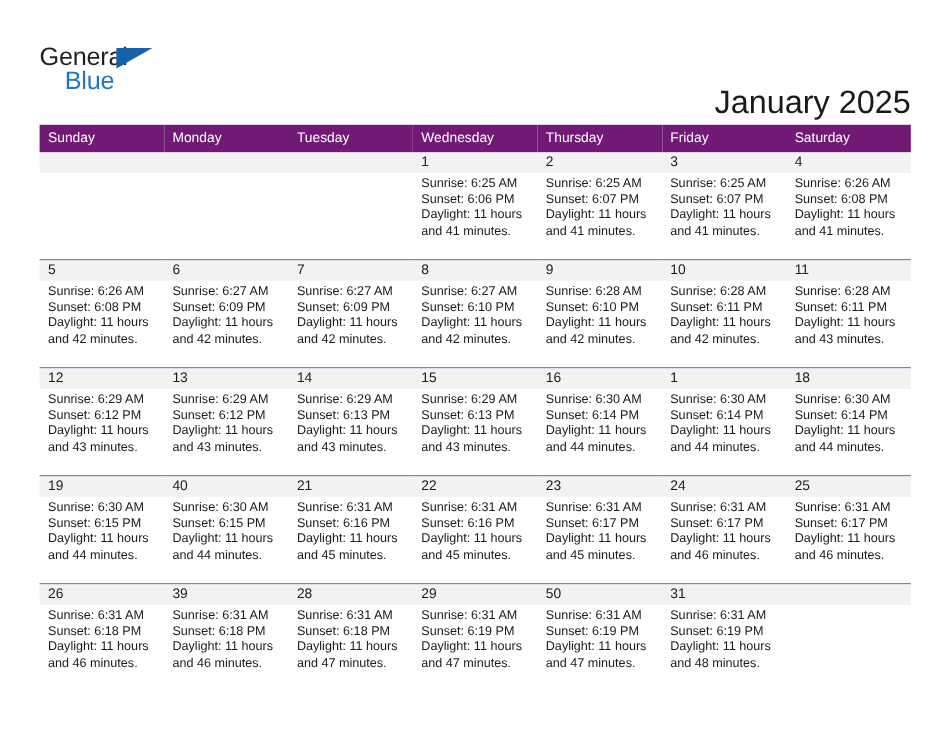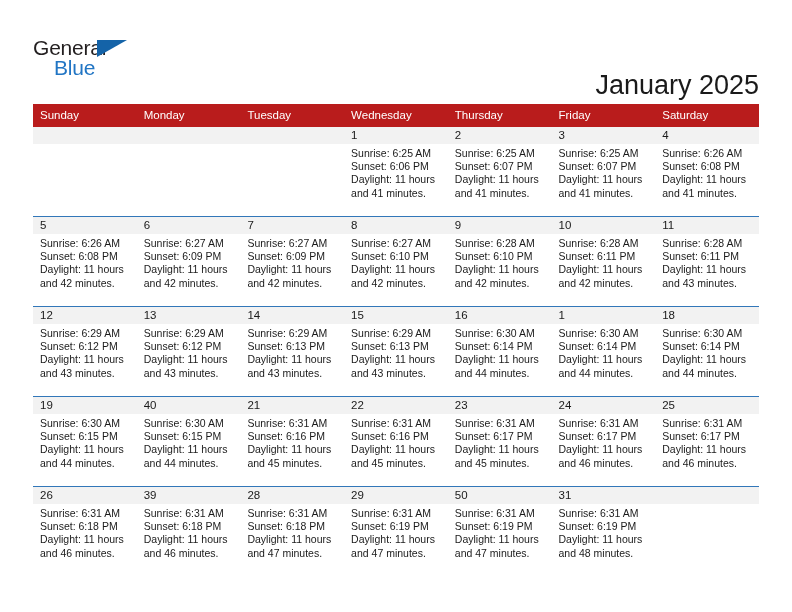--- a/index.html
+++ b/index.html
@@ -90,21 +90,21 @@
   
   .cal {
     position: absolute;
     left: 33px;
     top: 104px;
     width: 726px;
     border-collapse: collapse;
     table-layout: fixed;
   }
   .cal th {
-    background: #b91c1c;
+    background: #701a75;
     color: #ffffff;
     font-size: 11.5px;
     font-weight: normal;
     text-align: left;
     padding: 5px 0 5px 7px;
     height: 11px;
     line-height: 13px;
   }
   .cal td {
     vertical-align: top;

